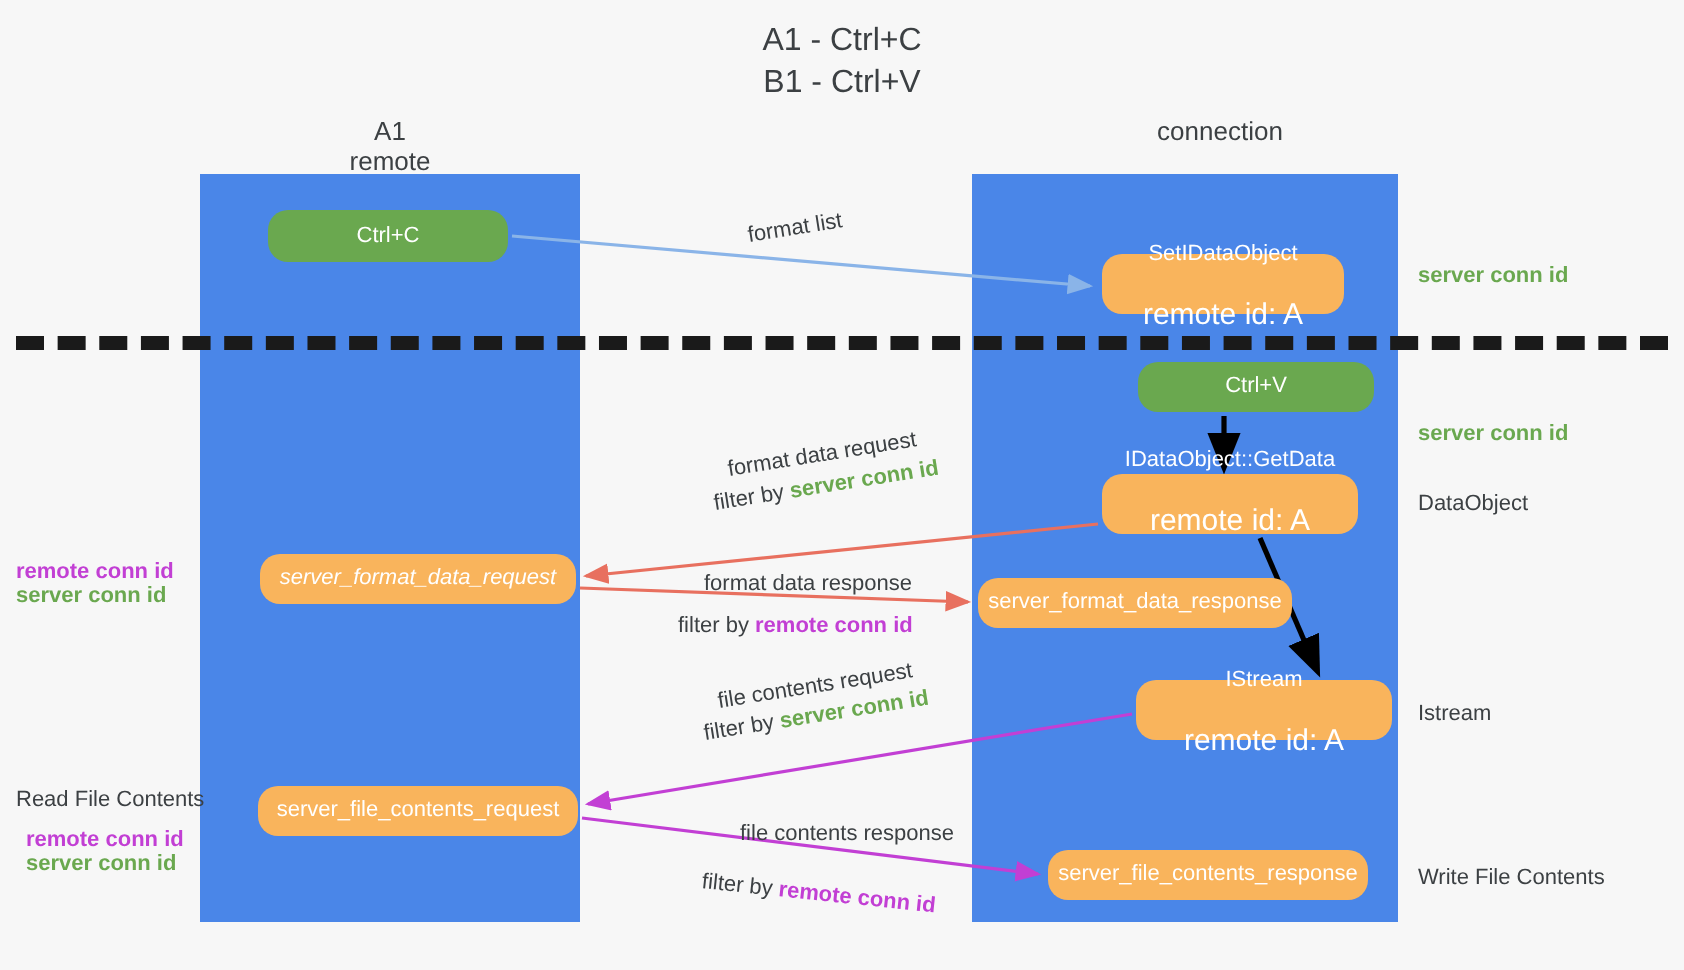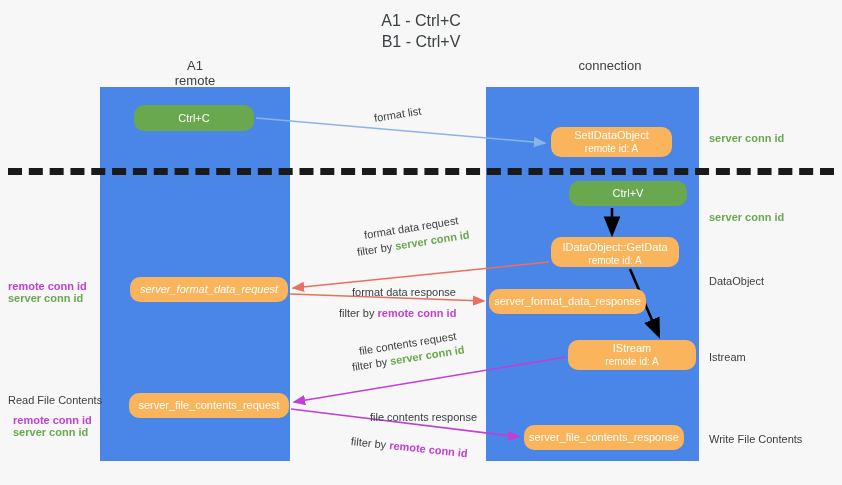--- a/index.html
+++ b/index.html
@@ -32,21 +32,21 @@
   .box{
     box-sizing:border-box;
     display:flex;flex-direction:column;
     align-items:center;justify-content:center;
     color:#ffffff;font-size:11px;line-height:13px;
     text-align:center;
     border-radius:10px;
   }
   .green{background:#6aa84f;}
   .orange{background:#f9b45c;}
-  .box .l2{font-size:10px;}
+  .box .l2{font-size:15px;margin-top:17px;}
   
   #box-ctrlc{left:134px;top:105px;width:120px;height:26px;}
   #box-setdata{left:551px;top:127px;width:121px;height:30px;}
   #box-ctrlv{left:569px;top:181px;width:118px;height:25px;}
   #box-getdata{left:551px;top:237px;width:128px;height:30px;justify-content:flex-end;}
   #box-fmtreq{left:130px;top:277px;width:158px;height:25px;font-style:italic;}
   #box-fmtresp{left:489px;top:289px;width:157px;height:25px;}
   #box-istream{left:568px;top:340px;width:128px;height:30px;}
   #box-filereq{left:129px;top:393px;width:160px;height:25px;}
   #box-fileresp{left:524px;top:425px;width:160px;height:25px;}
@@ -57,21 +57,21 @@
   }
   
   .lbl{font-size:11px;line-height:14px;color:#3c4043;white-space:nowrap;}
   .green-t{color:#6aa84f;font-weight:bold;}
   .mag-t{color:#c23fd4;font-weight:bold;}
   .rot-up{transform:rotate(-9deg);transform-origin:left center;}
   .rot-dn{transform:rotate(6deg);transform-origin:left center;}
   #t-formatlist{left:374px;top:111px;}
   #t-sci1{left:709px;top:131px;}
   #t-sci2{left:709px;top:210px;}
-  #t-dataobject{left:709px;top:245px;margin-top:29px;}
+  #t-dataobject{left:709px;top:245px;}
   #t-istream{left:709px;top:350px;}
   #t-write{left:709px;top:432px;}
   #t-fdr1{left:364px;top:228px;}
   #t-fdr2{left:357px;top:245px;}
   #t-fdresp1{left:352px;top:285px;}
   #t-fdresp2{left:339px;top:306px;}
   #t-fcr1{left:359px;top:344px;}
   #t-fcr2{left:352px;top:360px;}
   #t-fcresp1{left:370px;top:410px;}
   #t-fcresp2{left:351px;top:434px;}

